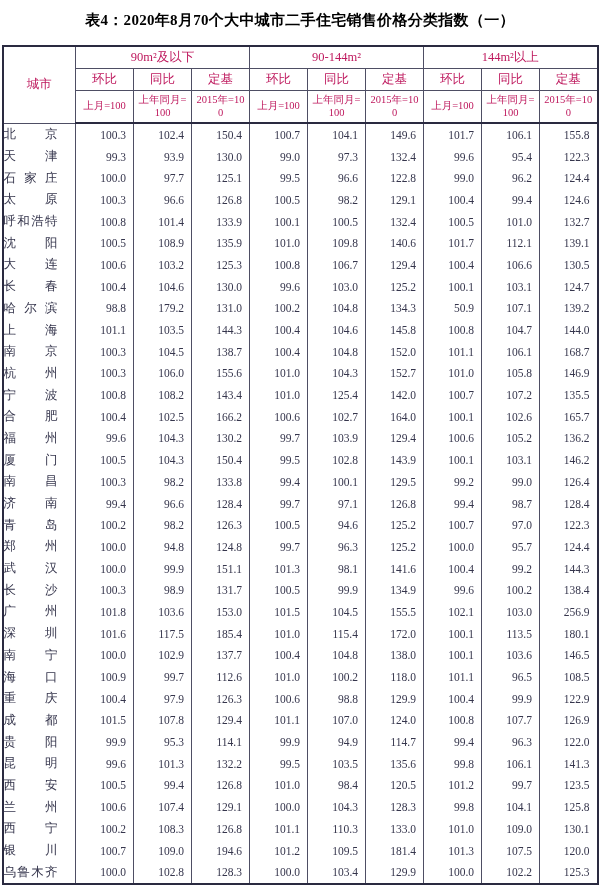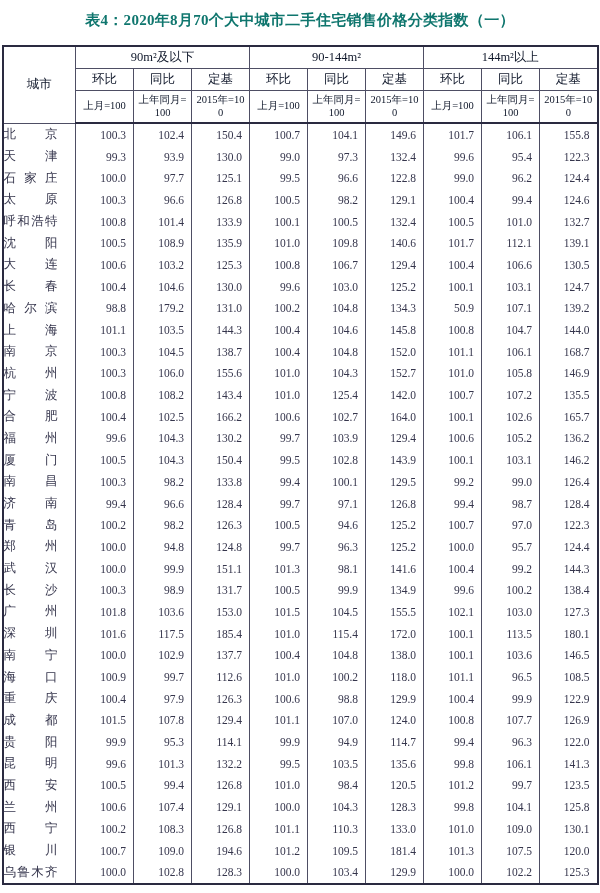--- a/index.html
+++ b/index.html
@@ -9,37 +9,37 @@
     overflow: hidden;
     font-family: "Liberation Serif", "DejaVu Serif", serif;
     color: #35354c;
   }
   .page { width: 600px; height: 893px; }
   .title {
     margin: 11px 4px 0 4px;
     text-align: center;
     font-size: 15px;
     font-weight: bold;
-    color: #0f766e;
+    color: #000000;
     letter-spacing: 0.3px;
   }
   table.idx {
     border-collapse: collapse;
     table-layout: fixed;
     width: 597px;
     margin: 15px auto 0 auto;
     border: 2px solid #2a2a40;
   }
   col.city-col { width: 73px; }
   th, td { padding: 0; }
   thead th {
     font-weight: normal;
     border: 1px solid #4e4e64;
     text-align: center;
-    color: #0f172a;
+    color: #be185d;
   }
   tr.group-row th { height: 21px; font-size: 12.5px; }
   tr.metric-row th { height: 21px; font-size: 12.5px; margin-top: 36px; }
   tr.base-row th {
     height: 31px;
     font-size: 10.5px;
     line-height: 1.2;
     white-space: pre-line;
   }
   th.city-h { font-size: 13px; margin-top: 40px; }
@@ -416,21 +416,21 @@
   <tr>
     <td class="city"><span class="city-name">广州</span></td>
     <td class="num">101.8</td>
     <td class="num">103.6</td>
     <td class="num">153.0</td>
     <td class="num">101.5</td>
     <td class="num">104.5</td>
     <td class="num">155.5</td>
     <td class="num">102.1</td>
     <td class="num">103.0</td>
-    <td class="num">127.3</td>
+    <td class="num">256.9</td>
   </tr>
 
   <tr>
     <td class="city"><span class="city-name">深圳</span></td>
     <td class="num">101.6</td>
     <td class="num">117.5</td>
     <td class="num">185.4</td>
     <td class="num">101.0</td>
     <td class="num">115.4</td>
     <td class="num">172.0</td>

